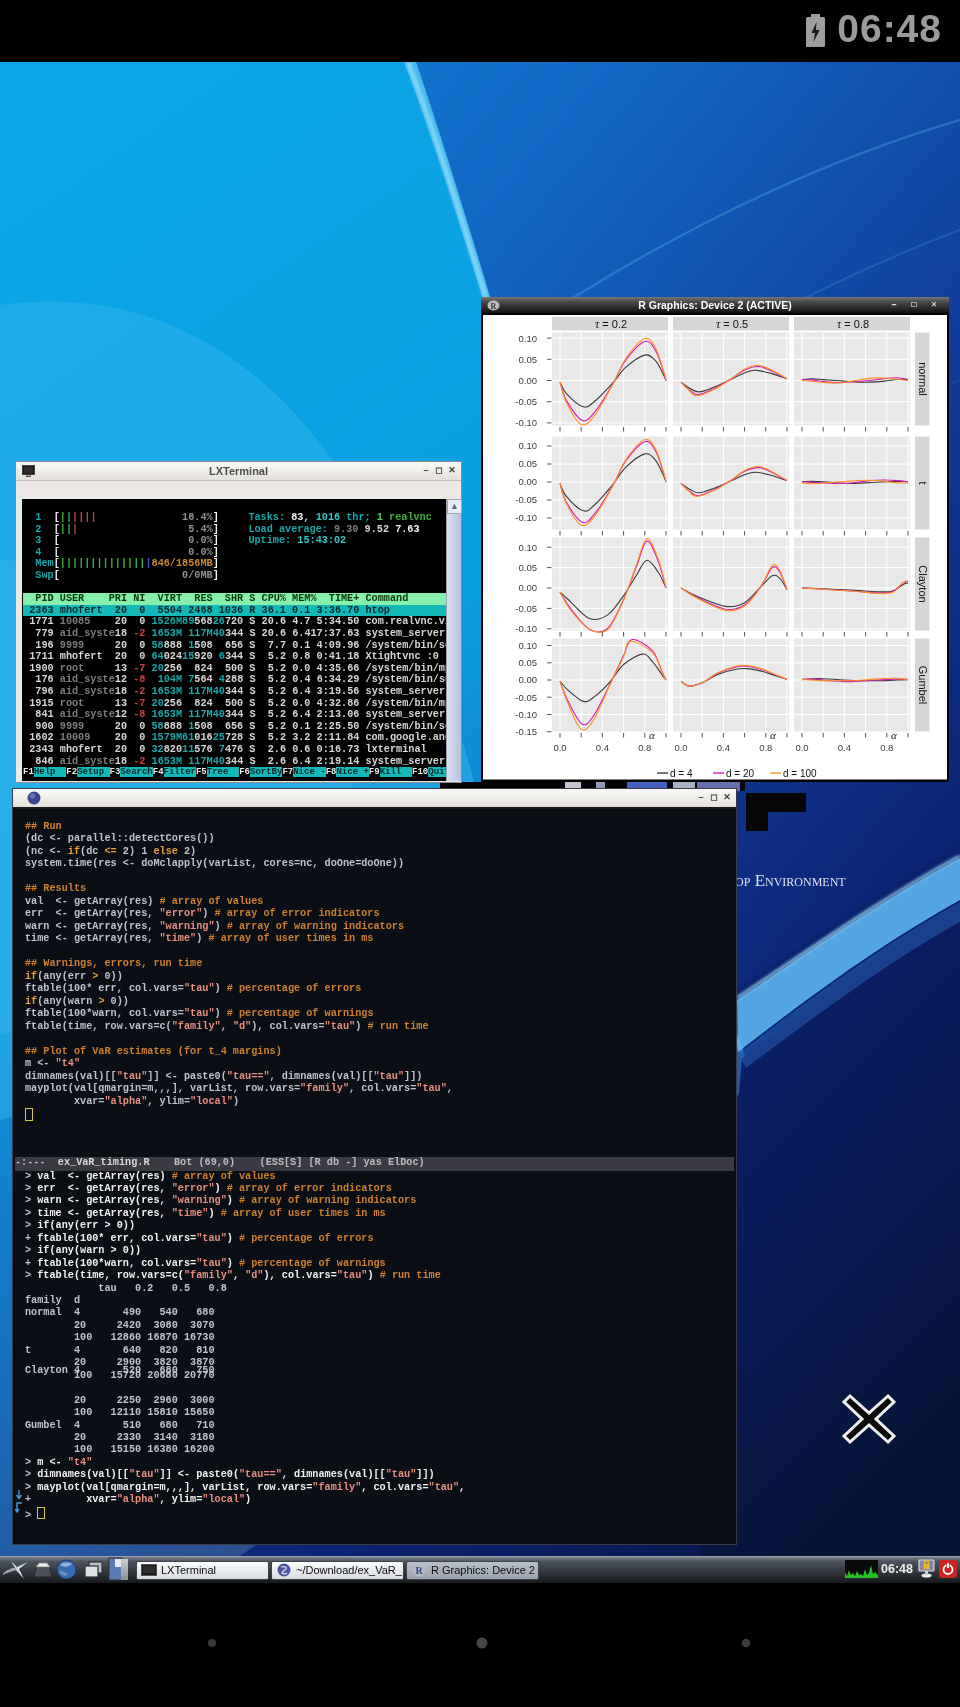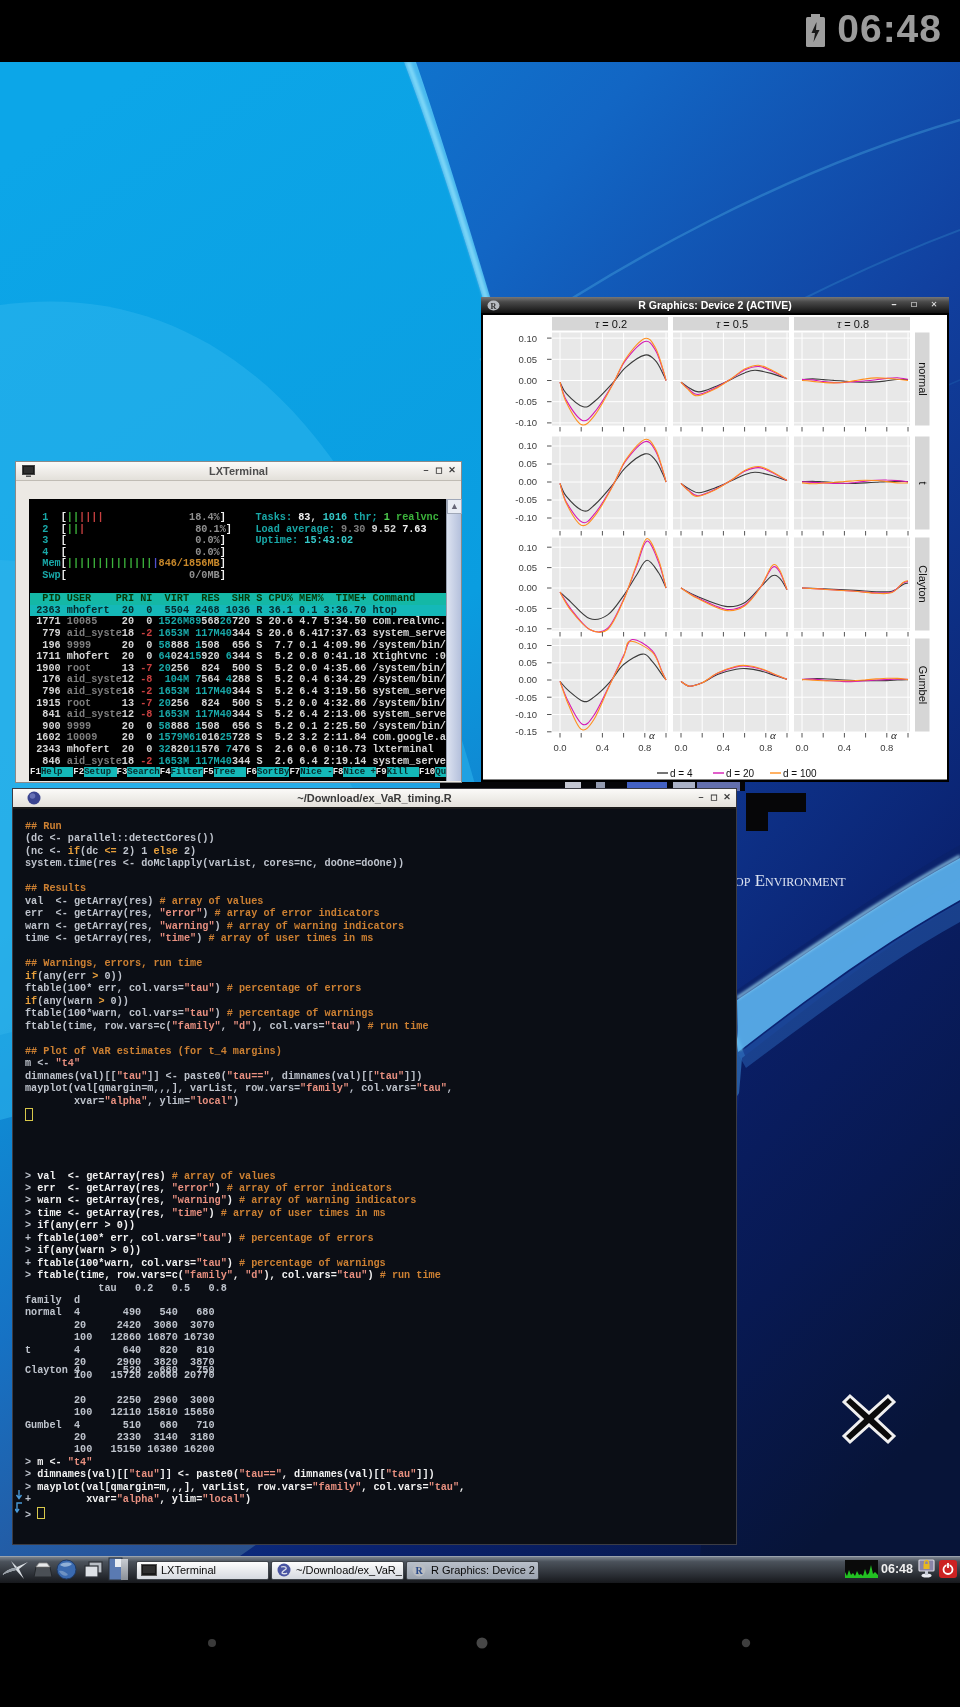--- a/index.html
+++ b/index.html
@@ -8,21 +8,21 @@
 .tl .cyn,.cyn{color:#18a8a8}
 .cynb{color:#35c8c8}
 .tl .grn,.grn{color:#3cb43c}
 .grnb{color:#50d050}
 .tl .red,.red{color:#c84040}
 .tl .blu{color:#5050d0}
 .tl .org{color:#c8882a}
 .tl .gry{color:#909090}
 .tl .dim{color:#7e7e7e}
 .wb{color:#f2f2f2}
-.hdr{background:#14b8a6;color:#073807}
+.hdr{background:#86efac;color:#073807}
 .sel{background:#14b8b8;color:#062a2a}
 .fbar{font-size:9px;color:#e8e8e8}
 .fk{color:#e8e8e8}
 .fa{background:#14b8b8;color:#0a2a2a}
 .wbtn{position:absolute;top:3px;width:10px;height:12px;font:bold 9px "Liberation Sans",sans-serif;color:#3c3c3c;text-align:center}
 .ebuf{overflow:hidden}
 .el{position:absolute;left:0;height:12.5px;white-space:pre;font:bold 10.2px "Liberation Mono",monospace;color:#bec3cc}
 .el .c{color:#cd8032}
 .el .k{color:#e8a03c}
 .el .s{color:#e89080}
@@ -438,24 +438,24 @@
         <svg width="13" height="12" viewBox="0 0 13 12" style="position:absolute;left:6px;top:3px">
           <rect x="0.5" y="0.5" width="12" height="9" fill="#1a1a1a" stroke="#444"></rect>
           <rect x="2" y="2" width="9" height="6" fill="#2e2e2e"></rect>
           <rect x="4" y="10.5" width="5" height="1.5" fill="#555"></rect>
         </svg>
         <div style="position:absolute;left:0;right:0;top:2.5px;text-align:center;font:bold 11px &quot;Liberation Sans&quot;,sans-serif;color:#4e4e4e">LXTerminal</div>
         <div class="wbtn" style="right:30px">–</div>
         <div class="wbtn" style="right:17px">◻</div>
         <div class="wbtn" style="right:4px">✕</div>
       </div>
-      <div style="position:absolute;left:13px;top:37px;width:429px;height:282px;background:#000;overflow:hidden">
+      <div style="position:absolute;left:6px;top:37px;width:429px;height:282px;background:#000;overflow:hidden">
         <div style="position:absolute;left:1.1px;top:13px;width:429px;height:269px">
           <div class="tl" style="top:0.0px">  <span class="cyn">1</span>  <span class="wb">[</span><span class="grn">||</span><span class="red">||||</span>              <span class="gry">18.4%</span><span class="wb">]</span></div>
-          <div class="tl" style="top:11.6px">  <span class="cyn">2</span>  <span class="wb">[</span><span class="grn">||</span><span class="red">|</span>                  <span class="gry">80.1%</span><span class="wb">]</span></div>
+          <div class="tl" style="top:11.6px">  <span class="cyn">2</span>  <span class="wb">[</span><span class="grn">||</span><span class="red">|</span>                  <span class="gry">5.4%</span><span class="wb">]</span></div>
           <div class="tl" style="top:23.2px">  <span class="cyn">3</span>  <span class="wb">[</span>                     <span class="gry">0.0%</span><span class="wb">]</span></div>
           <div class="tl" style="top:34.8px">  <span class="cyn">4</span>  <span class="wb">[</span>                     <span class="gry">0.0%</span><span class="wb">]</span></div>
           <div class="tl" style="top:46.4px">  <span class="cyn">Mem</span><span class="wb">[</span><span class="grn">||||||||||||||</span><span class="blu">|</span><span class="org">846/1856MB</span><span class="wb">]</span></div>
           <div class="tl" style="top:58.0px">  <span class="cyn">Swp</span><span class="wb">[</span>                    <span class="gry">0/0MB</span><span class="wb">]</span></div>
           <div class="tl" style="top:69.6px"></div>
           <div class="tl hdr" style="top:81.2px">  PID USER    PRI NI  VIRT  RES  SHR S CPU% MEM%  TIME+ Command</div>
           <div class="tl sel" style="top:92.8px"> 2363 mhofert  20  0  5504 2468 1036 R 36.1 0.1 3:36.70 htop</div>
           <div class="tl" style="top:104.4px"> 1771 <span class="dim">10085    </span>20  0 <span class="cyn">1526M</span><span class="cyn">89</span>568<span class="cyn">26</span>720 S 20.6 4.7 5:34.50 com.realvnc.viewe</div>
           <div class="tl" style="top:116.0px">  779 <span class="dim">aid_syste</span>18<span class="red"> -2</span> <span class="cyn">1653M</span> <span class="cyn">117M</span><span class="cyn">40</span>344 S 20.6 6.417:37.63 system_server</div>
           <div class="tl" style="top:127.6px">  196 <span class="dim">9999     </span>20  0 <span class="cyn">58</span>888 <span class="cyn">1</span>508  656 S  7.7 0.1 4:09.96 /system/bin/senso</div>
@@ -480,21 +480,20 @@
       <div style="position:absolute;left:430px;top:37px;width:14px;height:282px;background:linear-gradient(90deg,#dce2f0,#b4c0dc);border-left:1px solid #98a0b0">
         <div style="position:absolute;left:0;top:0;width:13px;height:13px;background:#e8ecf4;border:1px solid #a0a8b8;color:#667;font:9px &quot;Liberation Sans&quot;,sans-serif;text-align:center;line-height:12px">▲</div>
       </div>
     </div>
     <div style="position:absolute;left:12px;top:788px;width:725px;height:757px;background:#0b0e15;border:1px solid #3c3c44;box-sizing:border-box">
       <div style="position:absolute;left:0;top:0;width:723px;height:18px;background:linear-gradient(#fbfaf8,#e3e0da);border-bottom:2px solid #1a1a1a">
         <svg width="14" height="14" viewBox="0 0 14 14" style="position:absolute;left:14px;top:2px">
           <circle cx="7" cy="7" r="6.5" fill="#3a4490"></circle>
           <circle cx="5.5" cy="5" r="2.8" fill="#7a84c4" opacity="0.7"></circle>
         </svg>
-        <div style="position:absolute;left:0;right:0;top:2.5px;text-align:center;font:bold 11px &quot;Liberation Sans&quot;,sans-serif;color:#3a3a3a">~/Download/ex_VaR_timing.R</div>
         <div class="wbtn" style="right:30px">–</div>
         <div class="wbtn" style="right:17px">◻</div>
         <div class="wbtn" style="right:4px">✕</div>
       </div>
       <div class="ebuf" style="position:absolute;left:12px;top:31.5px;width:711px;height:336px">
         <div class="el" style="top:0.00px"><span class="c">## Run</span></div>
         <div class="el" style="top:12.50px">(dc &lt;- parallel::detectCores())</div>
         <div class="el" style="top:25.00px">(nc &lt;- <span class="k">if</span>(dc <span class="k">&lt;=</span> 2) 1 <span class="k">else</span> 2)</div>
         <div class="el" style="top:37.50px">system.time(res &lt;- doMclapply(varList, cores=nc, doOne=doOne))</div>
         <div class="el" style="top:50.00px"></div>
@@ -511,20 +510,21 @@
         <div class="el" style="top:187.50px">ftable(100*warn, col.vars=<span class="s">"tau"</span>) <span class="c"># percentage of warnings</span></div>
         <div class="el" style="top:200.00px">ftable(time, row.vars=c(<span class="s">"family"</span>, <span class="s">"d"</span>), col.vars=<span class="s">"tau"</span>) <span class="c"># run time</span></div>
         <div class="el" style="top:212.50px"></div>
         <div class="el" style="top:225.00px"><span class="c">## Plot of VaR estimates (for t_4 margins)</span></div>
         <div class="el" style="top:237.50px">m &lt;- <span class="s">"t4"</span></div>
         <div class="el" style="top:250.00px">dimnames(val)[[<span class="s">"tau"</span>]] &lt;- paste0(<span class="s">"tau=="</span>, dimnames(val)[[<span class="s">"tau"</span>]])</div>
         <div class="el" style="top:262.50px">mayplot(val[qmargin=m,,,], varList, row.vars=<span class="s">"family"</span>, col.vars=<span class="s">"tau"</span>,</div>
         <div class="el" style="top:275.00px">        xvar=<span class="s">"alpha"</span>, ylim=<span class="s">"local"</span>)</div>
         <div class="el" style="top:287.50px"><span class="ecur"></span></div>
       </div>
+      <div class="ml" style="top:367.5px;background:#3a3b42;color:#bbbcc2">-:---  <span style="color:#d8d8da">ex_VaR_timing.R</span>    Bot (69,0)    (ESS[S] [R db -] yas ElDoc)</div>
       <div class="ebuf" style="position:absolute;left:12px;top:381.5px;width:711px;height:349px">
         <div class="el" style="top:0.00px">&gt; <span class="b">val  &lt;- getArray(res) </span><span class="c"># array of values</span></div>
         <div class="el" style="top:12.45px">&gt; <span class="b">err  &lt;- getArray(res, </span><span class="s">"error"</span><span class="b">) </span><span class="c"># array of error indicators</span></div>
         <div class="el" style="top:24.90px">&gt; <span class="b">warn &lt;- getArray(res, </span><span class="s">"warning"</span><span class="b">) </span><span class="c"># array of warning indicators</span></div>
         <div class="el" style="top:37.35px">&gt; <span class="b">time &lt;- getArray(res, </span><span class="s">"time"</span><span class="b">) </span><span class="c"># array of user times in ms</span></div>
         <div class="el" style="top:49.80px">&gt; <span class="b">if(any(err &gt; 0))</span></div>
         <div class="el" style="top:62.25px">+ <span class="b">ftable(100* err, col.vars=</span><span class="s">"tau"</span><span class="b">) </span><span class="c"># percentage of errors</span></div>
         <div class="el" style="top:74.70px">&gt; <span class="b">if(any(warn &gt; 0))</span></div>
         <div class="el" style="top:87.15px">+ <span class="b">ftable(100*warn, col.vars=</span><span class="s">"tau"</span><span class="b">) </span><span class="c"># percentage of warnings</span></div>
         <div class="el" style="top:99.60px">&gt; <span class="b">ftable(time, row.vars=c(</span><span class="s">"family"</span><span class="b">, </span><span class="s">"d"</span><span class="b">), col.vars=</span><span class="s">"tau"</span><span class="b">) </span><span class="c"># run time</span></div>

